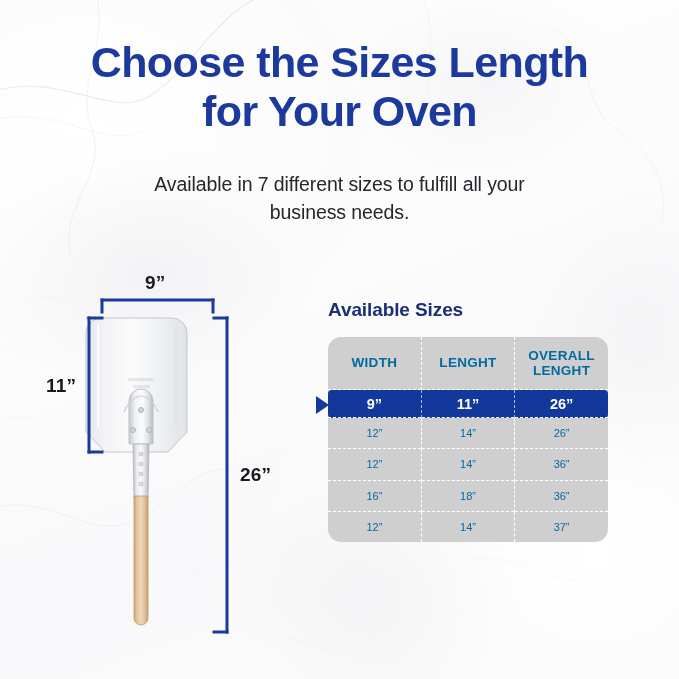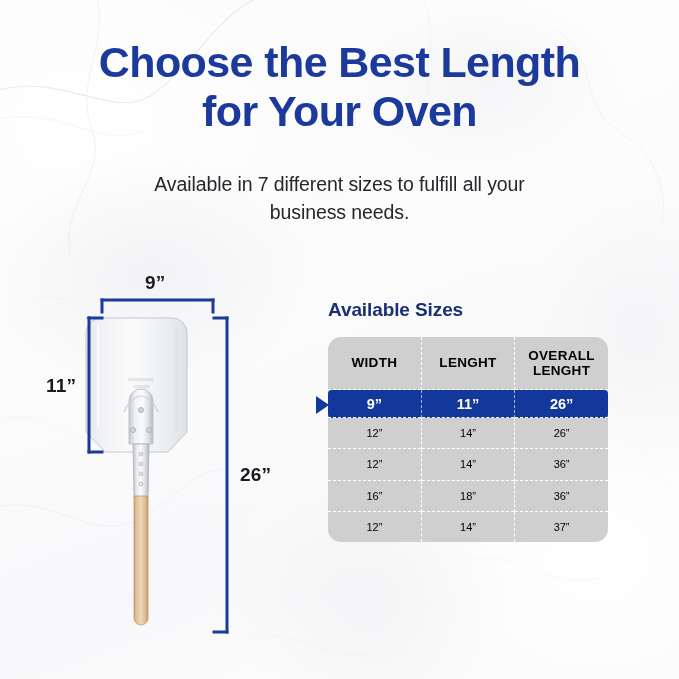--- a/index.html
+++ b/index.html
@@ -118,21 +118,21 @@
     top: 0;
     width: 100%;
     height: 100%;
     border-collapse: collapse;
     table-layout: fixed;
   }
   .size-table th,
   .size-table td {
     text-align: center;
     vertical-align: middle;
-    color: #000000;
+    color: #0369a1;
     font-weight: 700;
     border: none;
   }
   .size-table th {
     font-size: 13.5px;
     letter-spacing: 0.3px;
     height: 52px;
     padding: 0 2px;
     line-height: 1.12;
   }
@@ -194,21 +194,21 @@
       <path d="M250 640 C 300 624, 330 668, 382 652" stroke-width="0.7" opacity="0.2"></path>
       <path d="M420 -6 C 446 40, 412 78, 438 120" stroke-width="0.8" opacity="0.22"></path>
       <path d="M556 30 C 600 60, 578 106, 620 132 C 656 154, 668 190, 662 222" stroke-width="0.9" opacity="0.26"></path>
       <path d="M470 560 C 520 548, 548 592, 600 578" stroke-width="0.7" opacity="0.18"></path>
       <path d="M300 196 C 340 182, 356 218, 396 208" stroke-width="0.6" opacity="0.16"></path>
       <path d="M180 560 C 214 576, 206 612, 238 626" stroke-width="0.6" opacity="0.16"></path>
       <path d="M612 420 C 648 436, 642 474, 672 488" stroke-width="0.6" opacity="0.16"></path>
     </g>
   </svg>
 
-  <div class="headline">Choose the Best Length
+  <div class="headline">Choose the Sizes Length
 for Your Oven</div>
   <div class="subhead">Available in 7 different sizes to fulfill all your
 business needs.</div>
 
   <div class="product-figure">
     <svg width="280" height="390" viewBox="0 0 280 390">
       <defs>
         <linearGradient id="bladeGrad" x1="0" y1="0" x2="1" y2="0">
           <stop offset="0%" stop-color="#e4e6e9"></stop>
           <stop offset="18%" stop-color="#f2f3f5"></stop>

